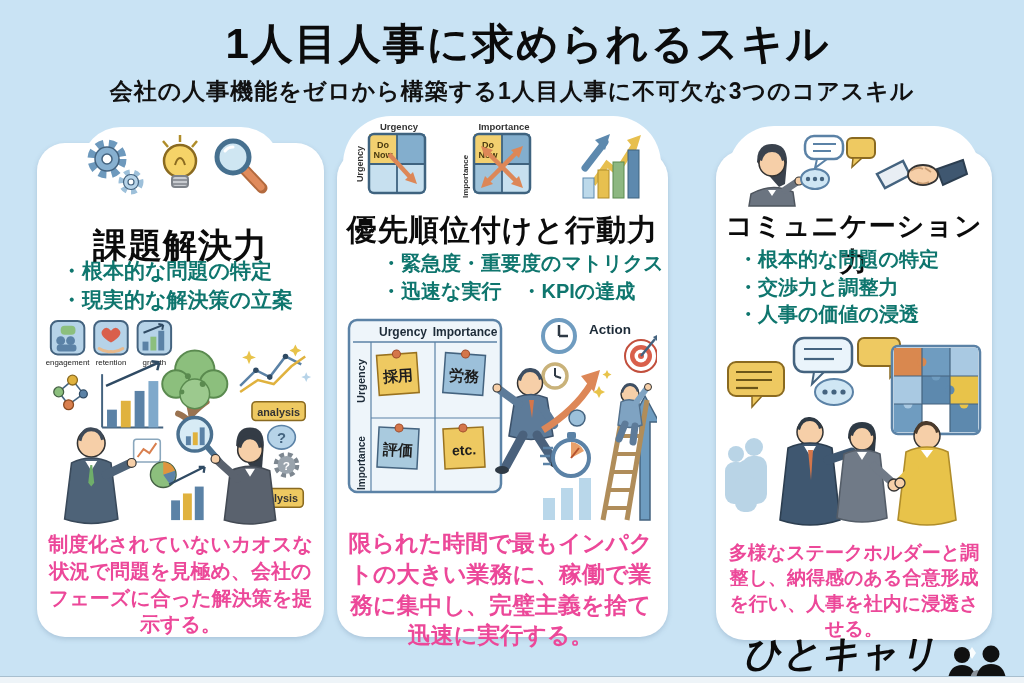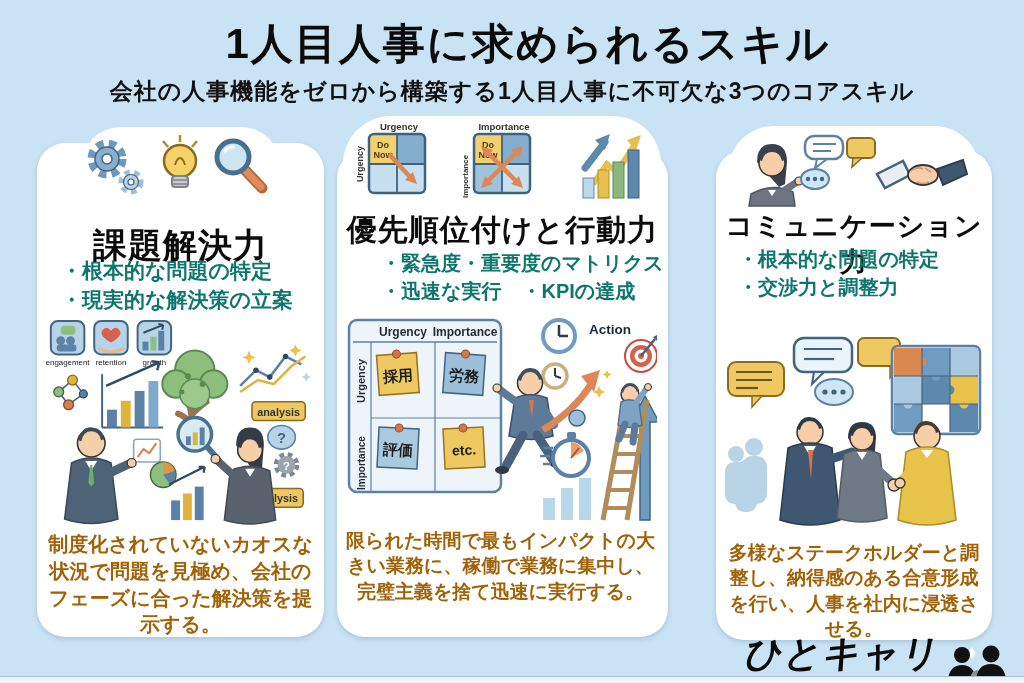--- a/index.html
+++ b/index.html
@@ -28,21 +28,21 @@
   .card-title{
     position:absolute;left:0;width:100%;text-align:center;
     font-weight:900;color:#0b0b0b;letter-spacing:1px;
   }
   .bullets{
     position:absolute;font-weight:800;line-height:1.38;color:#0f766e;
   }
   .bullets div{white-space:nowrap;}
   .scene{position:absolute;}
   .desc{
-    position:absolute;text-align:center;font-weight:800;line-height:1.34;color:#a16207;
+    position:absolute;text-align:center;font-weight:800;line-height:1.34;color:#ec4899;
   }
   
   .card1{left:37px;top:143px;width:287px;height:494px;}
   .card2{left:337px;top:150px;width:331px;height:487px;}
   .card3{left:716px;top:150px;width:276px;height:490px;}
   .card1 .cloud{left:44px;top:-16px;width:200px;height:80px;}
   .card2 .cloud{left:6px;top:-34px;width:318px;height:100px;}
   .card3 .cloud{left:12px;top:-24px;width:252px;height:92px;}
   .card1 .icon-area{left:38px;top:-14px;}
   .card2 .icon-area{left:10px;top:-30px;}
@@ -50,21 +50,21 @@
   .card1 .card-title{top:80px;font-size:34px;}
   .card2 .card-title{top:60px;font-size:30px;}
   .card3 .card-title{top:58px;font-size:27px;}
   .card1 .bullets{top:114px;left:24px;font-size:21px;}
   .card2 .bullets{top:100px;left:14px;font-size:20px;margin-left:30px;}
   .card3 .bullets{top:96px;left:22px;font-size:20px;}
   .card1 .scene{top:172px;left:8px;}
   .card2 .scene{top:158px;left:10px;}
   .card3 .scene{top:184px;left:6px;}
   .card1 .desc{top:388px;left:10px;right:10px;font-size:20px;}
-  .card2 .desc{top:378px;left:4px;right:8px;font-size:19px;}
+  .card2 .desc{top:378px;left:4px;right:8px;font-size:23px;}
   .card3 .desc{top:390px;left:8px;right:8px;font-size:19px;}
   .logo{
     position:absolute;right:18px;bottom:4px;display:flex;align-items:flex-end;gap:4px;
   }
   .logo-text{
     font-size:37px;font-weight:900;color:#0b0b0b;
     transform:skewX(-12deg);letter-spacing:1px;
   }
   .bottom-strip{
     position:absolute;left:0;bottom:0;width:100%;height:6px;
@@ -484,20 +484,21 @@
           <path d="M172,41 q6,-5 12,-2 M178,52 q6,3 12,0 M186,38 l6,4" stroke="#c79b72" stroke-width="1.6" fill="none"></path>
         </g>
       </svg>
     </div>
 
     <div class="card-title">コミュニケーション力</div>
 
     <div class="bullets">
       <div>・根本的な問題の特定</div>
       <div>・交渉力と調整力</div>
+      <div>・人事の価値の浸透</div>
     </div>
 
     <div class="scene">
       <svg width="264" height="200" viewBox="0 0 264 200">
 
         <g>
           <rect x="6" y="28" width="56" height="34" rx="8" fill="#eec961" stroke="#8a6a20" stroke-width="2"></rect>
           <line x1="14" y1="38" x2="50" y2="38" stroke="#6b5518" stroke-width="2.2"></line>
           <line x1="14" y1="46" x2="50" y2="46" stroke="#6b5518" stroke-width="2.2"></line>
           <line x1="14" y1="54" x2="36" y2="54" stroke="#6b5518" stroke-width="2.2"></line>

